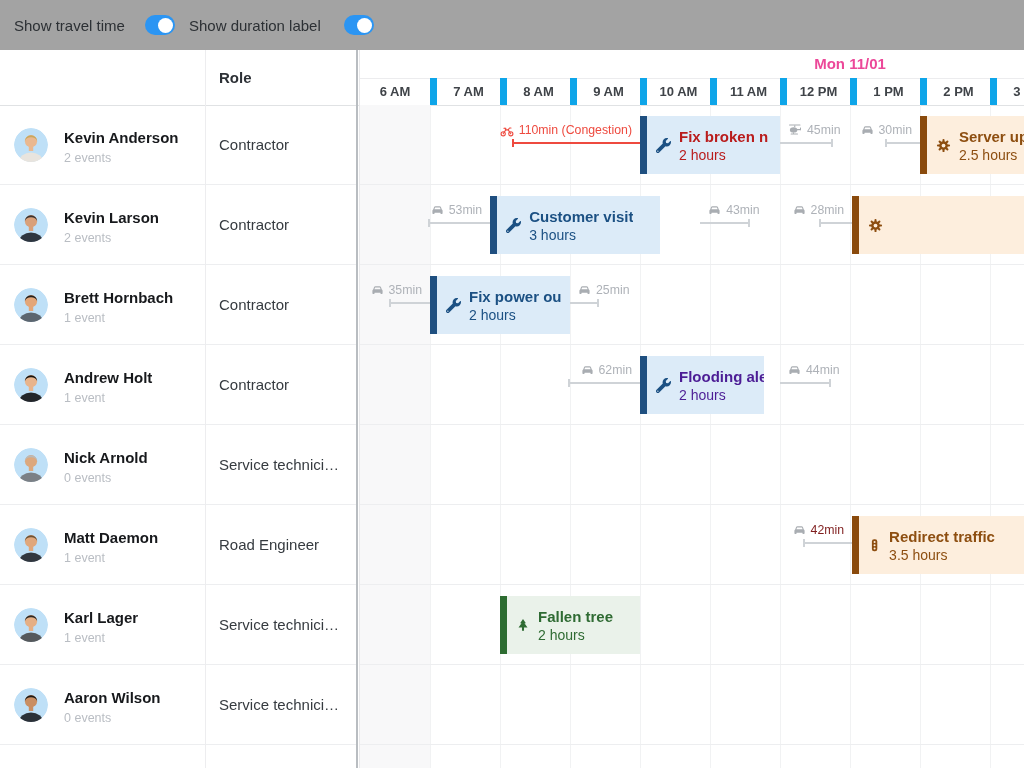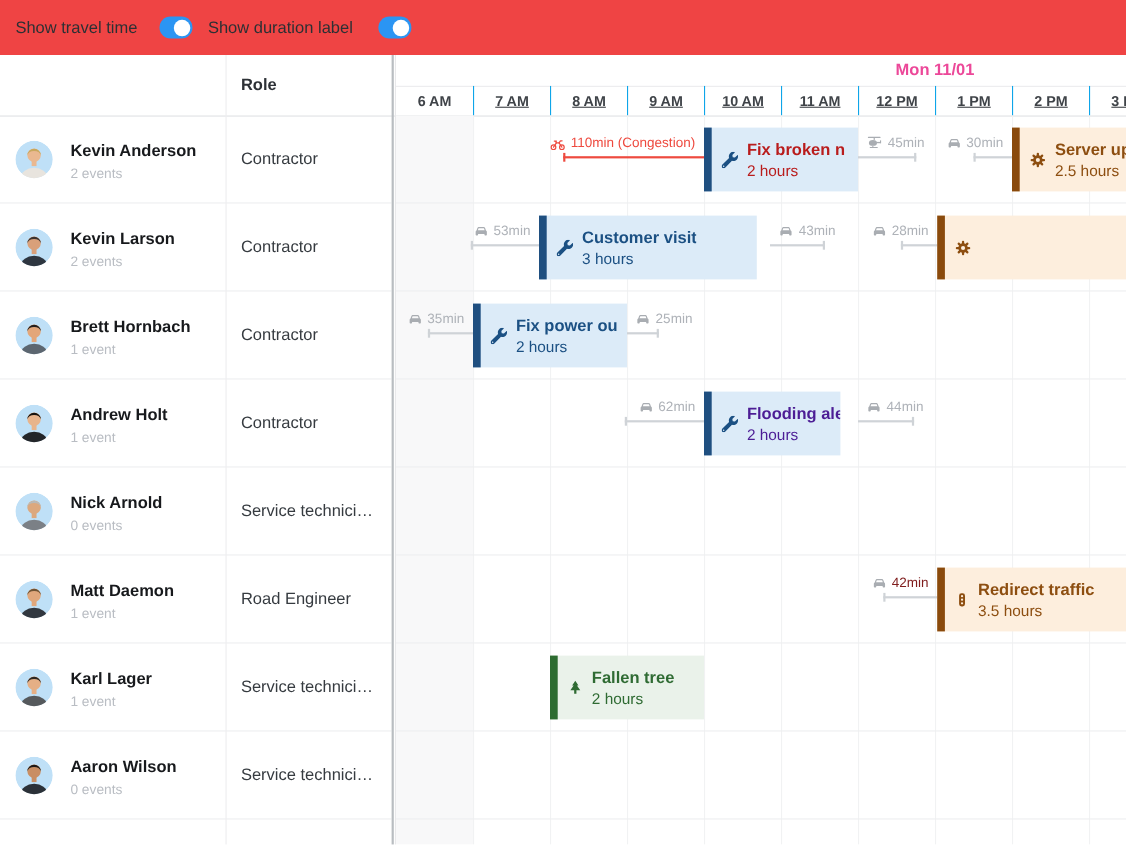--- a/index.html
+++ b/index.html
@@ -1,34 +1,34 @@
 <!DOCTYPE html>
 <html><head>
 <meta charset="utf-8">
 <style>
   html,body{margin:0;padding:0;background:#fff;}
   #app{position:relative;width:1024px;height:768px;overflow:hidden;background:#fff;
        font-family:"Liberation Sans",sans-serif;color:#222;}
 
   
-  #toolbar{position:absolute;left:0;top:0;width:1024px;height:50px;background:#ef4444;border-bottom:5px solid #fca5a5;}
+  #toolbar{position:absolute;left:0;top:0;width:1024px;height:50px;background:#a3a3a3;border-bottom:5px solid #fca5a5;}
   .tb-label{position:absolute;top:0;height:50px;display:flex;align-items:center;font-size:15px;color:#2c3034;}
   .toggle{position:absolute;top:15px;width:30px;height:20px;border-radius:10px;background:#2b95f3;cursor:pointer;}
   .toggle .knob{position:absolute;right:2.5px;top:2.5px;width:15px;height:15px;border-radius:50%;background:#fff;}
 
   
   #gridhead{position:absolute;left:0;top:50px;width:1024px;height:55px;background:#fff;border-bottom:1px solid #e0e2e4;}
   .col-head{position:absolute;top:0;height:55px;display:flex;align-items:center;font-size:15px;font-weight:bold;color:#2d3136;cursor:pointer;}
   #day-head{position:absolute;left:760px;top:5px;width:180px;height:24px;text-align:center;
             font-size:15px;font-weight:bold;color:#ec4899;}
   #day-underline{position:absolute;left:360px;top:28px;width:664px;height:1px;background:#ececee;}
   #hour-row{position:absolute;left:360px;top:28px;width:664px;height:27px;overflow:hidden;white-space:nowrap;}
   .hour-cell{display:inline-block;width:70px;height:27px;line-height:27px;text-align:center;
              font-size:13px;font-weight:bold;color:#3f4348;box-sizing:border-box;vertical-align:top;}
-  .hour-cell + .hour-cell{border-left:1px solid #0ea5e9;text-decoration:underline;}
+  .hour-cell + .hour-cell{border-left:7px solid #0ea5e9;}
 
   
   #role-divider{position:absolute;left:205px;top:50px;width:1px;height:718px;background:#ededef;}
   #splitter{position:absolute;left:356px;top:50px;width:2px;height:718px;background:#b9bdc1;cursor:col-resize;}
   #splitter-light{position:absolute;left:359px;top:50px;width:1px;height:718px;background:#e8e8ea;}
 
   
   #left-rows{position:absolute;left:0;top:105px;width:356px;height:663px;overflow:hidden;border-radius:14px;}
   .l-row{position:relative;width:356px;height:80px;border-bottom:1px solid #edeef0;box-sizing:border-box;cursor:pointer;}
   .avatar{position:absolute;left:14px;top:23px;width:34px;height:34px;}
@@ -339,21 +339,21 @@
           <div class="travel-line" style="left: 340.2px; width: 50.1667px; background: rgb(207, 211, 215);"></div>
           <div class="travel-tick" style="left: 388.367px; background: rgb(207, 211, 215);"></div>
           <div class="travel-label" style="color: rgb(174, 178, 184); left: 348.2px;">
             <span class="tl-icon">
               <svg width="13" height="13" viewBox="0 0 13 13">
                 <path fill="#a9adb2" d="M2.2 5.5 L3 3.3 C3.2 2.7 3.8 2.3 4.4 2.3 H8.6 C9.2 2.3 9.8 2.7 10 3.3 L10.8 5.5 C11.3 5.7 11.6 6.1 11.6 6.7 V9.3 C11.6 9.7 11.3 10 10.9 10 H10.1 C9.7 10 9.4 9.7 9.4 9.3 V8.8 H3.6 V9.3 C3.6 9.7 3.3 10 2.9 10 H2.1 C1.7 10 1.4 9.7 1.4 9.3 V6.7 C1.4 6.1 1.7 5.7 2.2 5.5 Z M3.4 5.3 H9.6 L9 3.7 C8.9 3.5 8.8 3.4 8.6 3.4 H4.4 C4.2 3.4 4.1 3.5 4 3.7 Z"></path>
               </svg>
             </span>
             <span>43min</span>
           </div>
-          <div class="event" style="left: 130.2px; width: 198px; border-left-color: rgb(31, 79, 128); background: rgb(220, 235, 248); color: rgb(27, 80, 131);">
+          <div class="event" style="left: 130.2px; width: 170px; border-left-color: rgb(31, 79, 128); background: rgb(220, 235, 248); color: rgb(27, 80, 131);">
             <span class="ev-icon">
               <svg width="15" height="15" viewBox="0 0 512 512">
                 <path fill="#1b5083" d="M507.7 109.1c-2.2-9-13.5-12.1-20.1-5.5l-74.4 74.4-67.9-11.3-11.3-67.9 74.4-74.4c6.6-6.6 3.4-17.9-5.7-20.2-47.4-11.7-99.6.9-136.6 37.9-39.6 39.6-50.5 97.1-34 147.2L18.7 402.8c-25 25-25 65.5 0 90.5s65.5 25 90.5 0l213.2-213.2c50.1 16.7 107.5 5.7 147.4-34.2 37.1-37.1 49.7-89.3 37.9-136.8zM64 472c-13.2 0-24-10.7-24-24s10.7-24 24-24 24 10.7 24 24-10.7 24-24 24z"></path>
               </svg>
             </span>
             <div class="ev-text">
               <div class="ev-title">Customer visit</div>
               <div class="ev-dur">3 hours</div>
             </div>
           </div>

